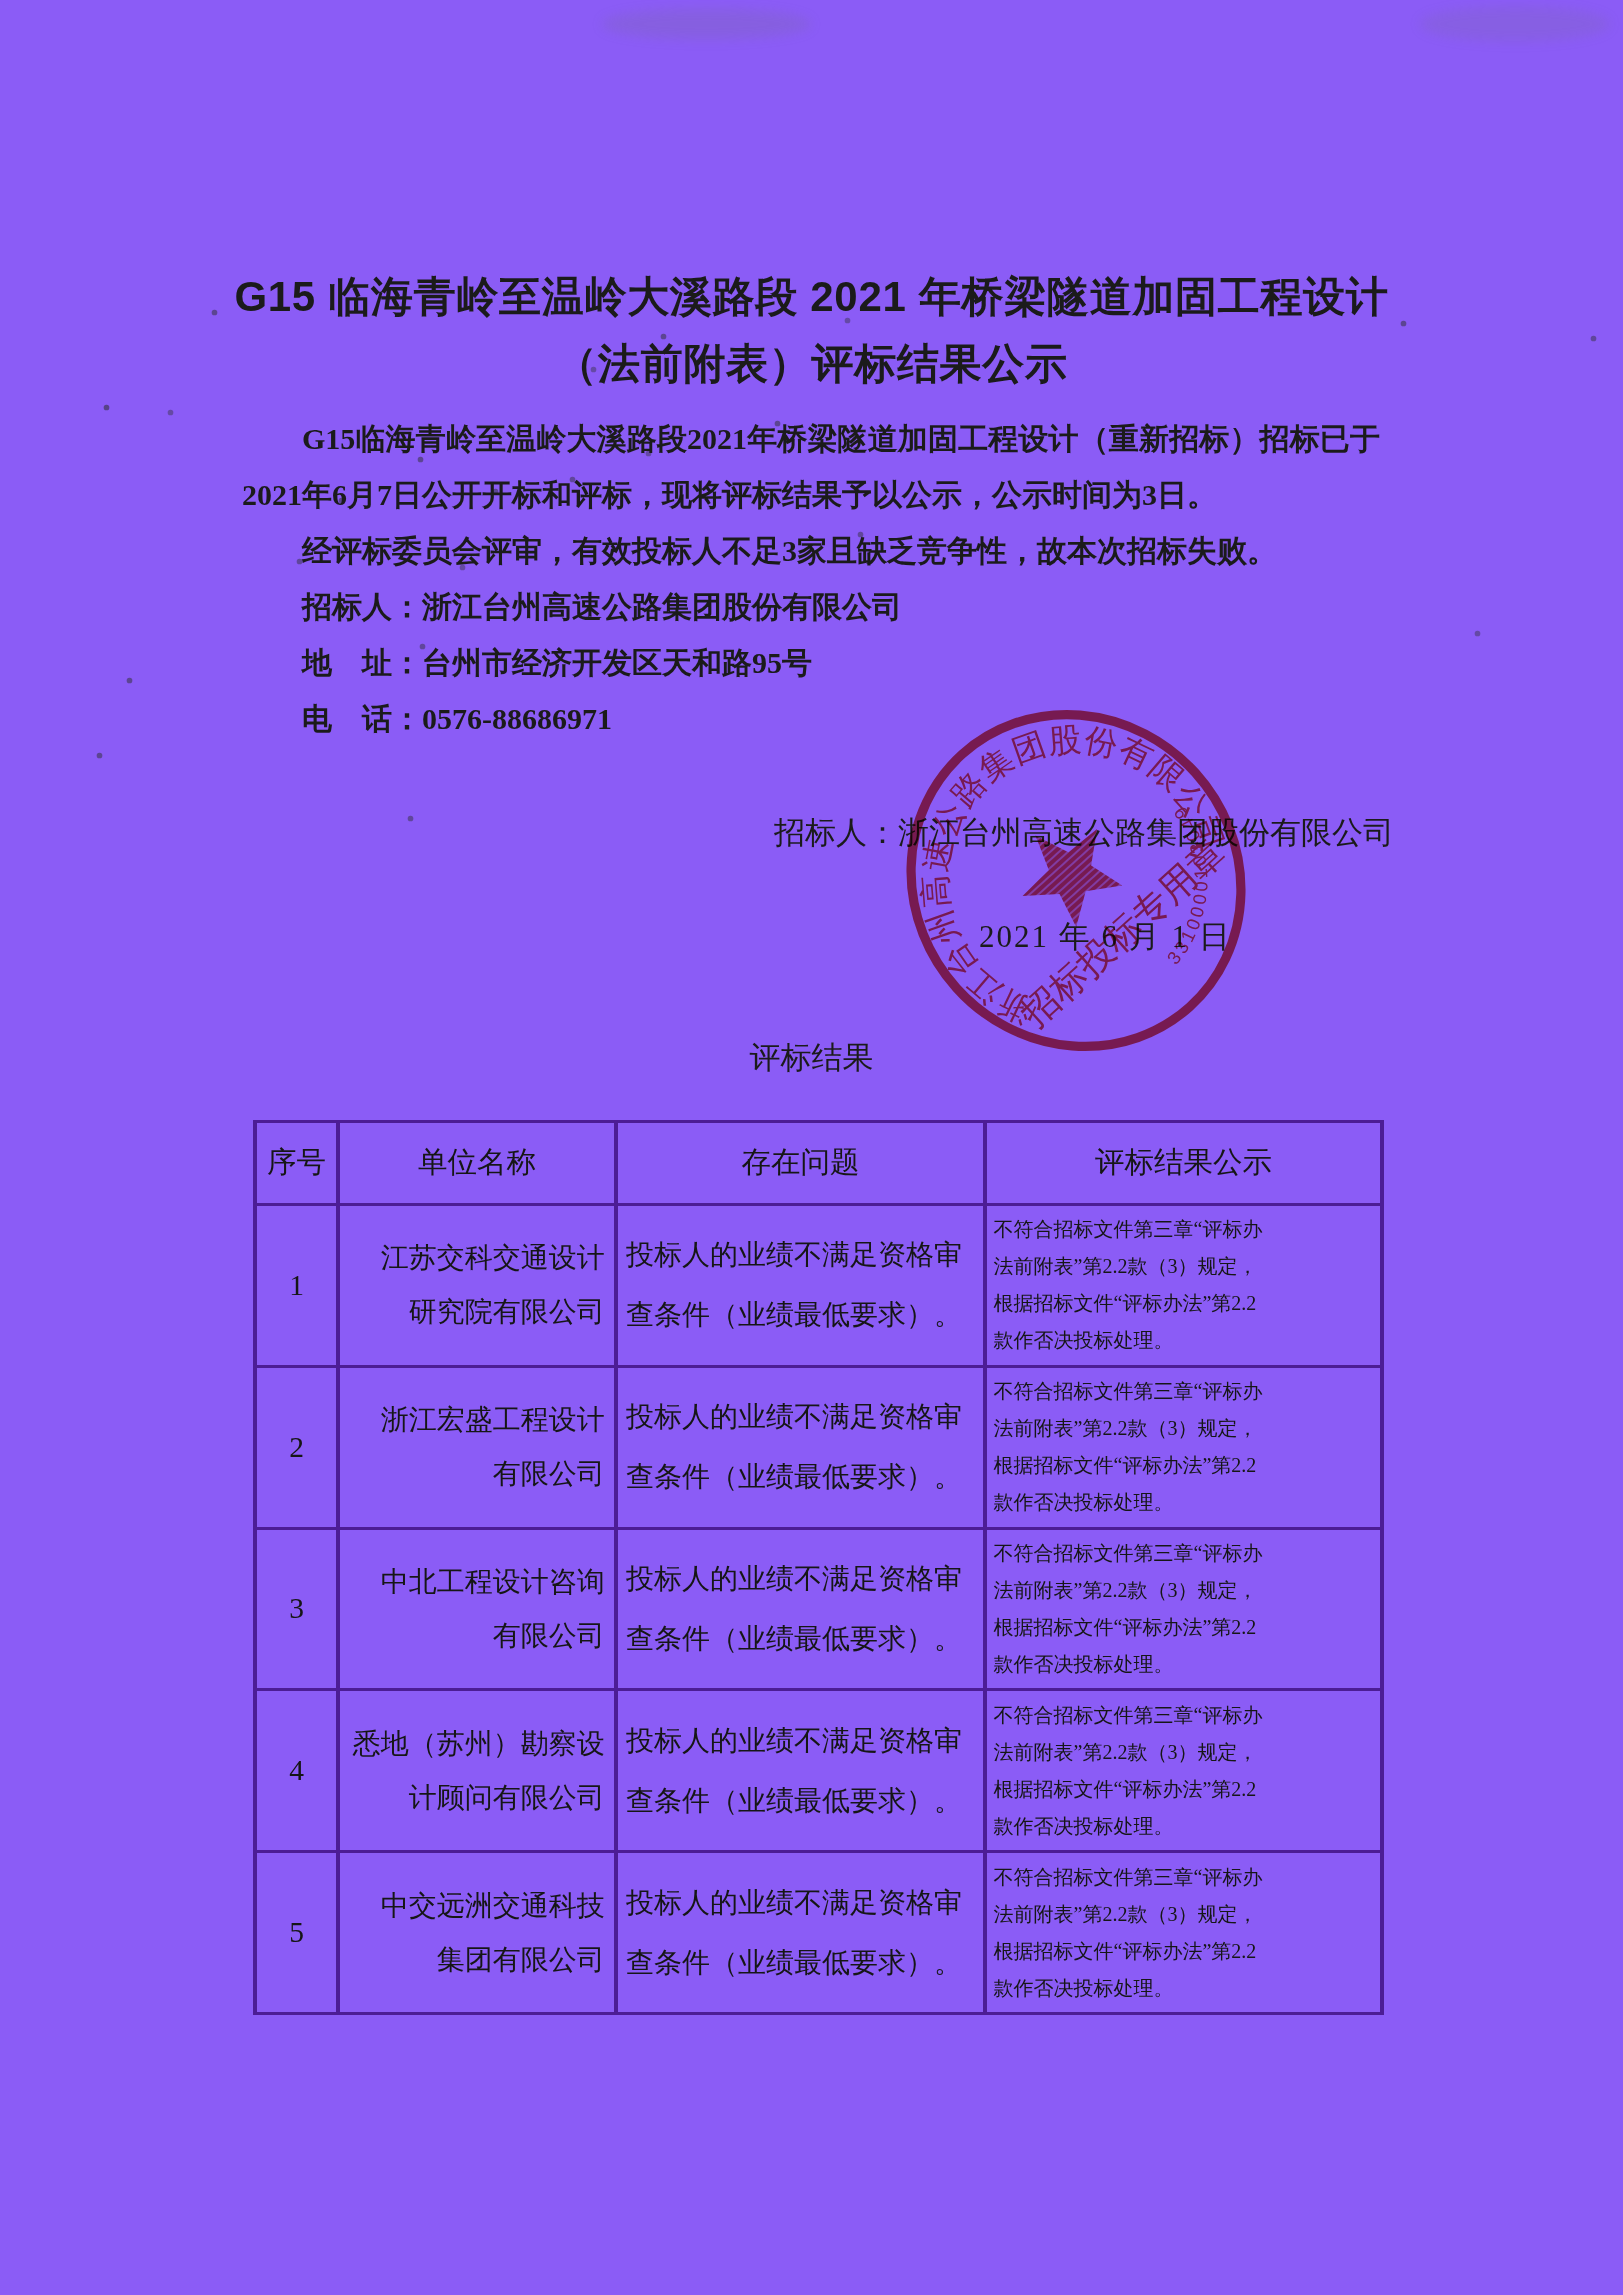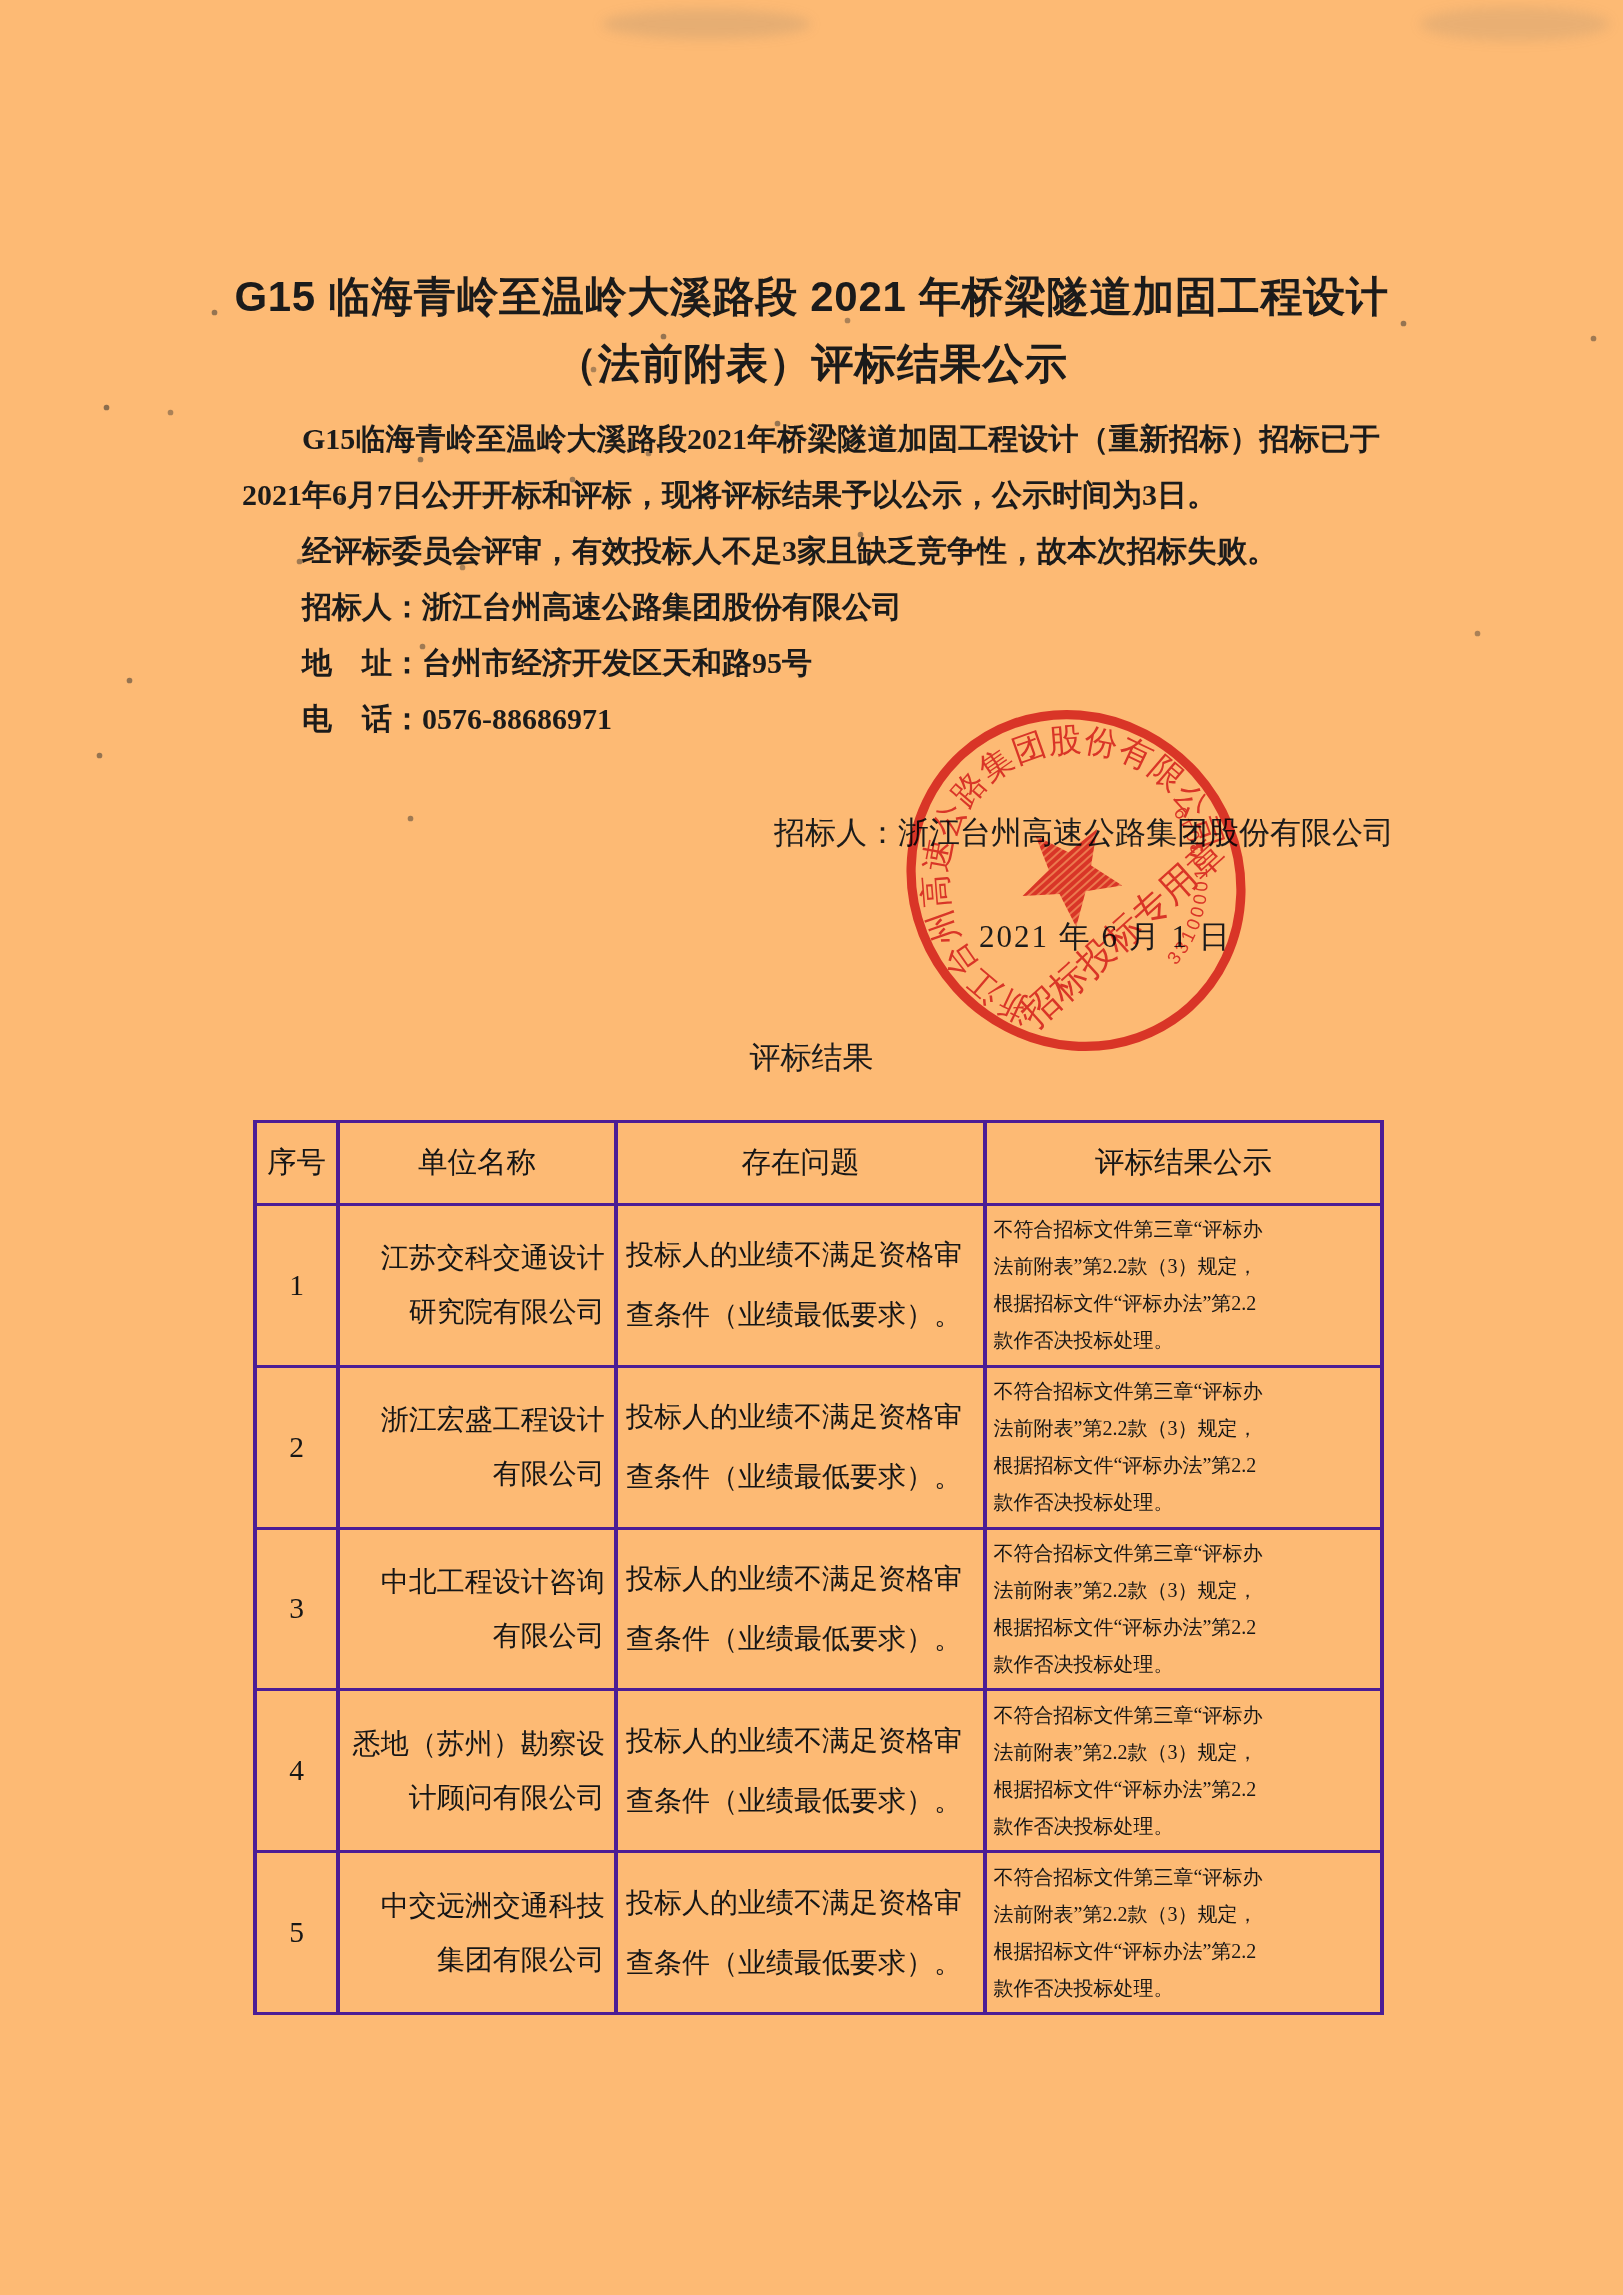--- a/index.html
+++ b/index.html
@@ -1,19 +1,19 @@
 <!DOCTYPE html>
 <html style="font-size:10.5px"><head>
 <meta charset="utf-8">
 <style>
   html,body{margin:0;padding:0;background:#ffffff;}
   .page{
     position:relative;
     width:1623px;height:2295px;
-    background:#fdba74;
+    background:#8b5cf6;
     font-family:"Liberation Serif","DejaVu Serif",serif;
     color:#1b1b1b;
     overflow:hidden;
   }
   
   .smudge{position:absolute;border-radius:50%;pointer-events:none;}
   .s1{left:602px;top:9.2px;width:209px;height:30px;background:rgba(110,110,110,.16);filter:blur(5.9px);}
   .s2{left:1420px;top:6.5px;width:190px;height:34px;background:rgba(110,110,110,.14);filter:blur(5.9px);}
   .specks{
     position:absolute;left:0;top:0;width:2.6px;height:2.6px;border-radius:50%;background:transparent;

